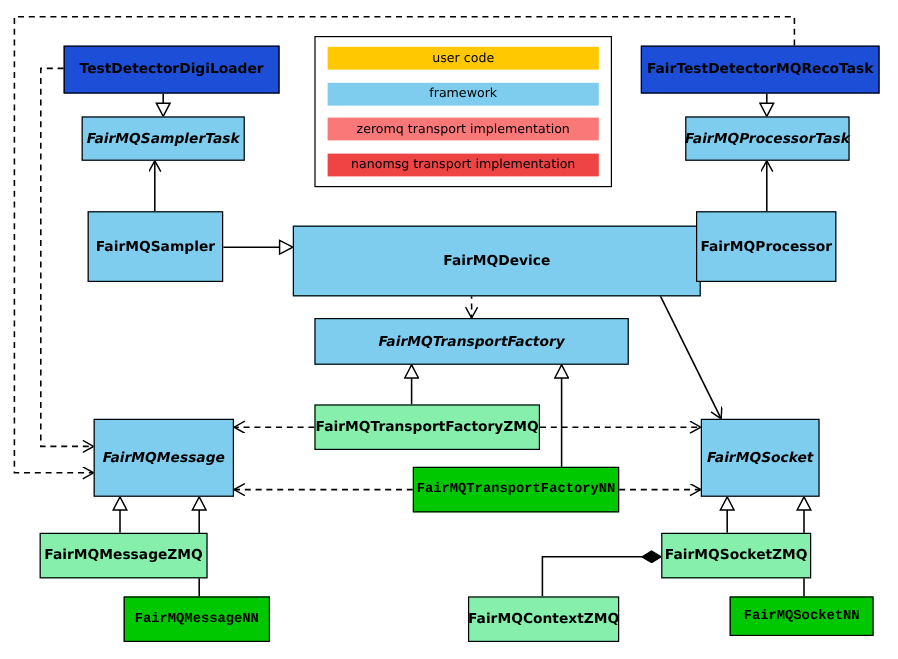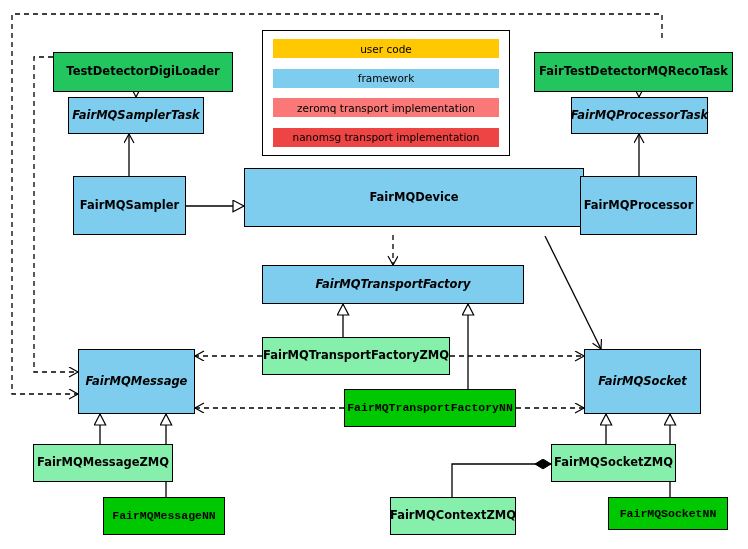--- a/index.html
+++ b/index.html
@@ -4,21 +4,21 @@
 <style>
   html,body{margin:0;padding:0;background:#ffffff;}
   body{width:748px;height:549px;overflow:hidden;
        font-family:"DejaVu Sans","Liberation Sans",sans-serif;}
   #diagram{position:relative;width:748px;height:549px;background:#fff;}
   svg.edges{position:absolute;left:0;top:0;width:748px;height:549px;pointer-events:none;}
   .node{position:absolute;box-sizing:border-box;border:1.4px solid #000;
         display:flex;align-items:center;justify-content:center;text-align:center;
         font-size:11.5px;font-weight:bold;color:#000;line-height:1.15;z-index:3;}
   .node span{display:block;padding:0 3px;}
-  .c-user{background:#22c55e;margin-top:14px;}
+  .c-user{background:#1d4ed8;}
   .c-frame{background:#7ECCEE;}
   .c-zmq{background:#86efac;}
   .c-nn{background:#00C800;font-family:Liberation Mono, monospace;}
   .abstract span{font-style:italic;}
   #legend{position:absolute;left:262px;top:30px;width:248px;height:126px;
           background:#fff;border:1.6px solid #000;box-sizing:border-box;z-index:4;
           padding:8px 10px;display:flex;flex-direction:column;justify-content:space-between;}
   .legend-row{height:19px;display:flex;align-items:center;justify-content:center;
               font-size:10.5px;font-weight:normal;color:#000;}
 </style>
@@ -114,21 +114,21 @@
     </div>
 
   <div class="node c-frame abstract" style="left:571px;top:97px;width:137px;height:37px">
     <span>FairMQProcessorTask</span>
     </div>
 
   <div class="node c-frame" style="left:73px;top:176px;width:113px;height:59px">
     <span>FairMQSampler</span>
     </div>
 
-  <div class="node c-frame" style="left:244px;top:168px;width:340px;height:59px">
+  <div class="node c-frame" style="left:244px;top:188px;width:340px;height:59px">
     <span>FairMQDevice</span>
     </div>
 
   <div class="node c-frame" style="left:580px;top:176px;width:117px;height:59px">
     <span>FairMQProcessor</span>
     </div>
 
   <div class="node c-frame abstract" style="left:262px;top:265px;width:262px;height:39px">
     <span>FairMQTransportFactory</span>
     </div>
@@ -138,21 +138,21 @@
     </div>
 
   <div class="node c-nn" style="left:344px;top:389px;width:172px;height:38px">
     <span>FairMQTransportFactoryNN</span>
     </div>
 
   <div class="node c-frame abstract" style="left:78px;top:349px;width:117px;height:65px">
     <span>FairMQMessage</span>
     </div>
 
-  <div class="node c-frame abstract" style="left:584px;top:349px;width:117px;height:65px">
+  <div class="node c-frame abstract" style="left:584px;top:349px;width:99px;height:65px">
     <span>FairMQSocket</span>
     </div>
 
   <div class="node c-zmq" style="left:33px;top:444px;width:140px;height:38px">
     <span>FairMQMessageZMQ</span>
     </div>
 
   <div class="node c-nn" style="left:103px;top:497px;width:122px;height:38px">
     <span>FairMQMessageNN</span>
     </div>

